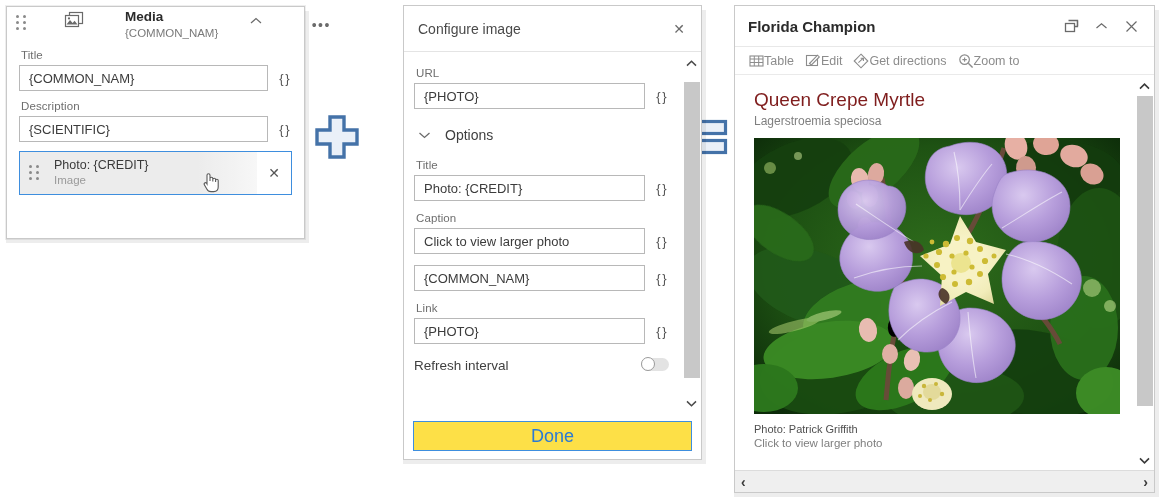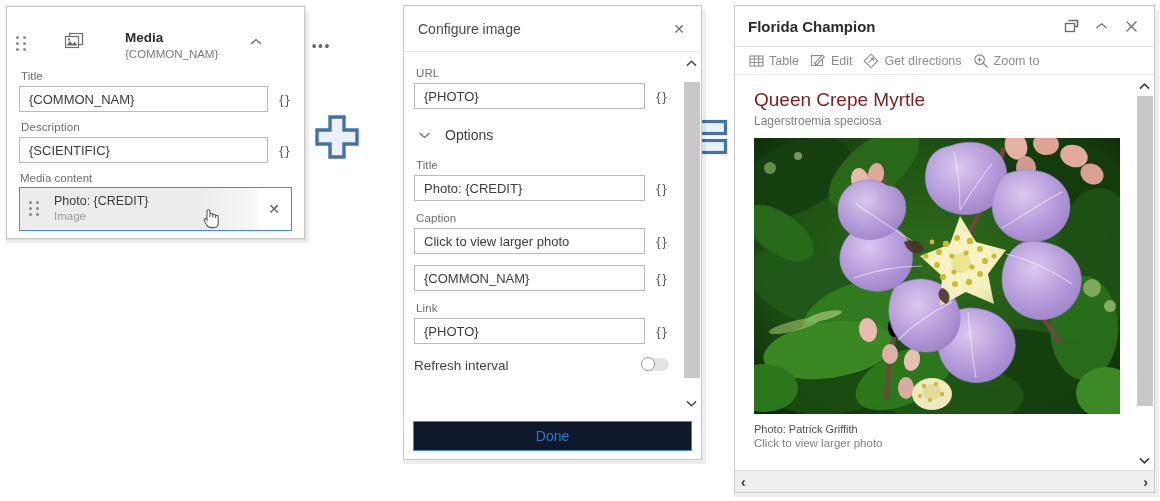--- a/index.html
+++ b/index.html
@@ -44,21 +44,21 @@
     position: absolute; left: 6px; top: 6px; width: 299px; height: 233px;
     background: #fff;
     border: 1px solid #c9c9c9;
     box-shadow: 0 0 0 1px #eeeeee;
   }
   #media-card::after{
     content:""; position:absolute; left:-1px; right:-5px; bottom:-5px; top:4px;
     border-right:4px solid rgba(0,0,0,.07); border-bottom:4px solid rgba(0,0,0,.07);
     pointer-events:none;
   }
-  .media-head { display:flex; align-items:flex-start; padding: 23px 8px 0 8px; gap: 32px; }
+  .media-head { display:flex; align-items:flex-start; padding: 2px 8px 0 8px; gap: 32px; }
   .media-head .dots-handle { margin-top: 6px; }
   .mh-icon { width: 30px; flex:0 0 30px; display:flex; justify-content:center; margin-top:2px; }
   .mh-text { flex:1 1 auto; padding-left: 4px; }
   .mh-title { font-size: 13.5px; font-weight: bold; color: #2b2b2b; line-height: 15px; }
   .mh-sub { font-size: 11.5px; color: #7a7a7a; line-height: 16px; margin-top:1px; }
   .mh-btn { width: 26px; flex:0 0 26px; text-align:center; color:#6b6b6b; font-size:12px; margin-top:8px; cursor:pointer; }
   .mh-btn.dots { letter-spacing:1.5px; font-size:14px; }
 
   .media-body { padding: 8px 12px 0 12px; }
   .media-body .fld-block { margin-bottom: 9px; }
@@ -119,41 +119,41 @@
   
   .vsb { position:absolute; top:0; right:0; bottom:0; width:20px; background:#fff;
       border-left:1px solid #fff; }
   .vsb .arrow { height:20px; display:flex; align-items:center; justify-content:center;
       color:#4a4a4a; font-size:11px; cursor:pointer; background:#fff; }
   .vsb .track { position:absolute; top:20px; bottom:20px; left:2px; right:1px; background:#fff; }
   .vsb .thumb { position:absolute; left:0; right:0; background:#c8c8c8; cursor:pointer; }
 
   #cfg-foot { position:absolute; left:0; right:0; bottom:0; height:46px; background:#fff;
       display:flex; align-items:center; padding: 0 9px; }
-  #done-btn { flex:1 1 auto; height: 30px; border:1px solid #3e8ede; background:#0f172a;
-      color:#2a7ad4; font-size:14px; display:flex; align-items:center; justify-content:center; cursor:pointer; }
+  #done-btn { flex:1 1 auto; height: 30px; border:1px solid #3e8ede; background:#fde047;
+      color:#2a7ad4; font-size:18px; display:flex; align-items:center; justify-content:center; cursor:pointer; }
 
   
   #popup {
     position:absolute; left: 734px; top: 5px; width: 421px; height: 488px;
     background:#fff; border:1px solid #c9c9c9;
   }
   #popup::after{
     content:""; position:absolute; left:-1px; right:-5px; bottom:-5px; top:4px;
     border-right:4px solid rgba(0,0,0,.07); border-bottom:4px solid rgba(0,0,0,.07);
     pointer-events:none;
   }
   #pp-head { height: 41px; display:flex; align-items:center; padding: 0 8px 0 13px;
       border-bottom:1px solid #e8e8e8; }
   #pp-title { flex:1 1 auto; font-size:15px; font-weight:bold; color:#2b2b2b; }
   .pp-hbtn { width:30px; height:30px; display:flex; align-items:center; justify-content:center;
       color:#6a6a6a; cursor:pointer; }
   #pp-tools { height: 28px; display:flex; align-items:center; gap:0px; padding-left: 10px;
       border-bottom:1px solid #eaeaea; }
-  .tool { display:flex; align-items:center; gap:5px; padding: 0 8px 0 3px; cursor:pointer; }
+  .tool { display:flex; align-items:center; padding: 0 8px 0 3px; cursor:pointer; }
   .tool .tl { font-size: 12.5px; color:#8c8c8c; }
   .tool .ti { width:16px; height:16px; display:flex; align-items:center; justify-content:center; color:#8c8c8c; }
 
   #pp-content { position:absolute; left:0; right:0; top:70px; bottom: 22px; }
   #pp-inner { position:absolute; left:0; top:0; bottom:0; right:20px; padding: 10px 0 0 19px; overflow:hidden; }
   #pp-h1 { font-size: 19px; color:#7f1d1d; line-height:24px; font-weight:normal; margin: 2px 0 2px 0; }
   #pp-h2 { font-size: 12px; color:#7f7f7f; margin-bottom: 10px; }
   #photo-frame { width: 366px; height: 276px; background:#14210f; overflow:hidden; position:relative; }
   #pp-cap1 { font-size: 11px; color:#4f4f4f; margin: 9px 0 2px 0; }
   #pp-cap2 { font-size: 11.5px; color:#7f7f7f; }
@@ -212,21 +212,20 @@
       </div>
 
       <div class="fld-block">
         <div class="fld-label">Description</div>
         <div class="fld-row">
           <div class="fld-input">{SCIENTIFIC}</div>
           <div class="curly">{ }</div>
         </div>
       </div>
 
-      <div class="mc-label">Media content</div>
       <div id="media-content-item">
         <div id="mci-grip">
           <span class="dots-handle">
               <i></i>
               <i></i>
               <i></i>
               <i></i>
               <i></i>
               <i></i>
             </span>

